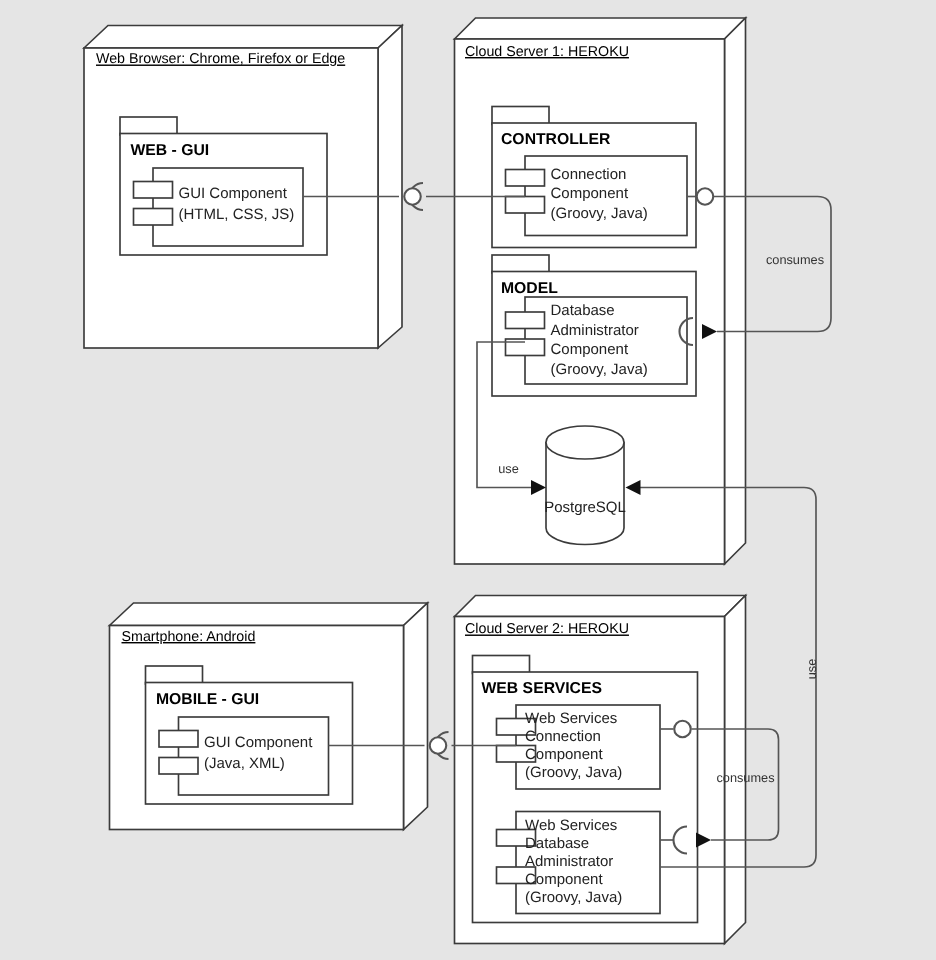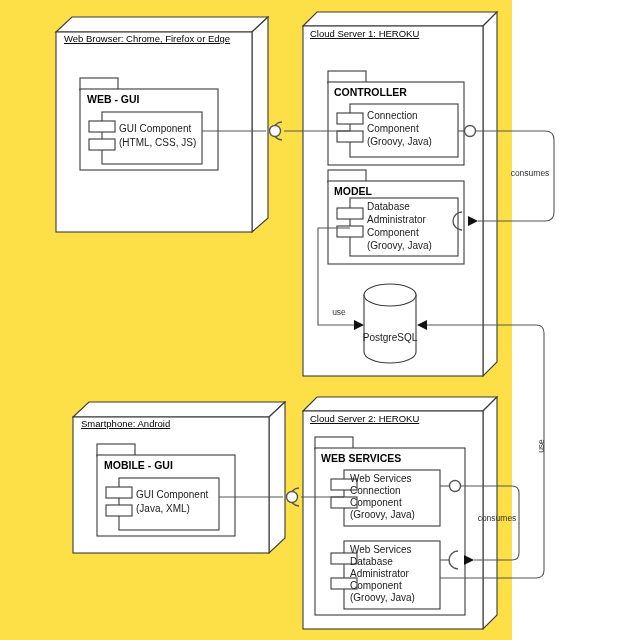--- a/index.html
+++ b/index.html
@@ -2,23 +2,23 @@
 <html><head>
 <meta charset="utf-8">
 <style>
   html, body {
     margin: 0;
     padding: 0;
     background: #ffffff;
   }
   #canvas {
     position: relative;
-    width: 512px;
+    width: 624px;
     height: 640px;
-    background: #fde047;
+    background: #e5e5e5;
     font-family: "Liberation Sans", sans-serif;
   }
   svg#diagram {
     position: absolute;
     top: 0;
     left: 0;
     width: 624px;
     height: 640px;
   }
   .node-face, .pkg-face, .comp-face, .icon-face {

